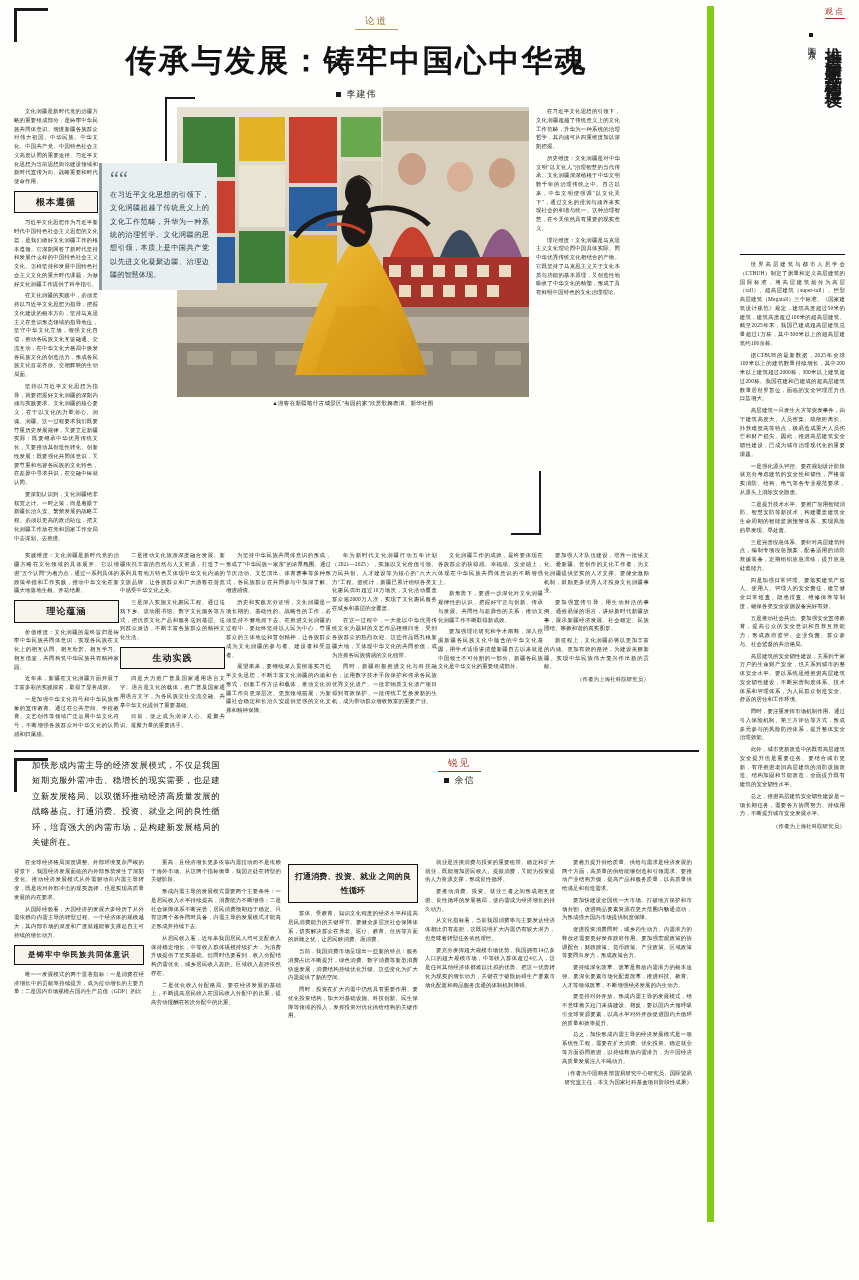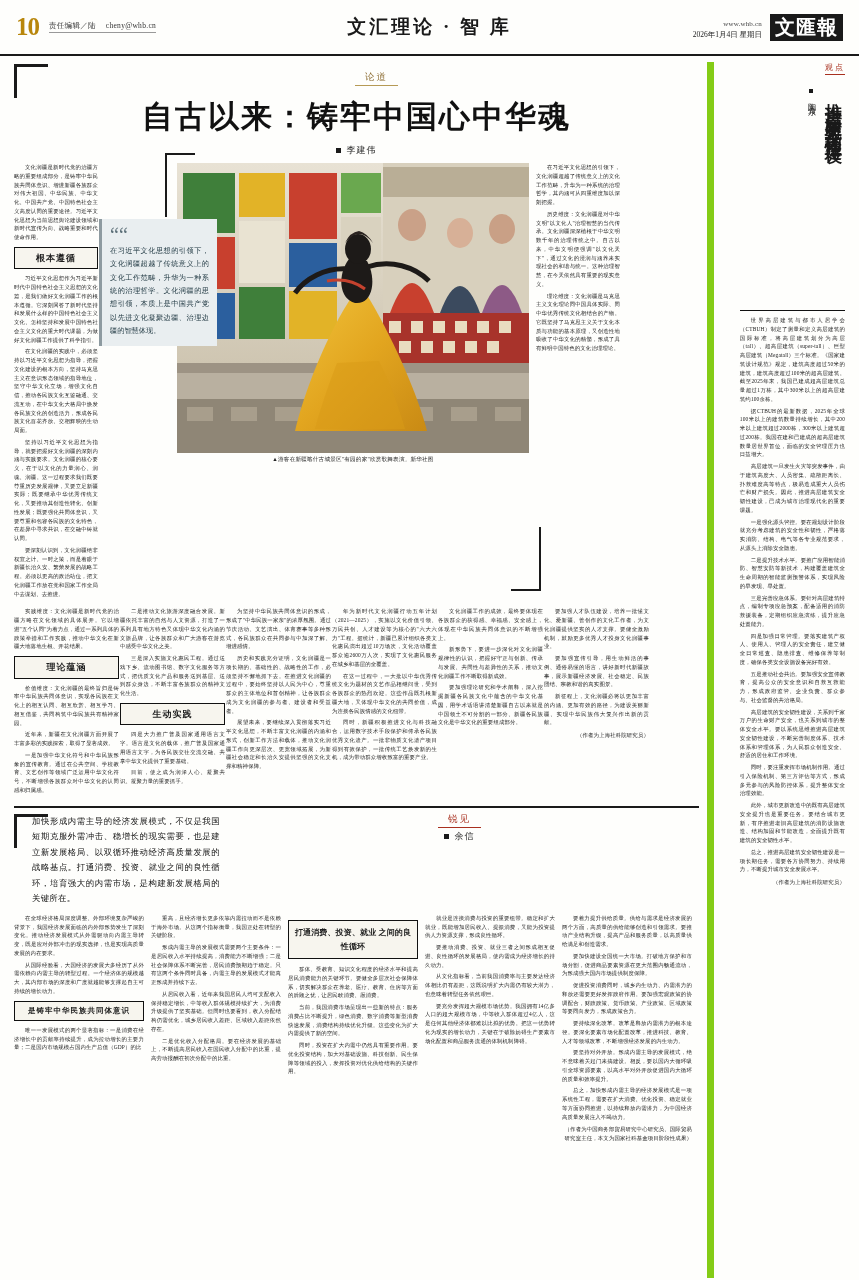--- a/index.html
+++ b/index.html
@@ -275,47 +275,35 @@
     margin: 6px 0;
     background: #f7f5ee;
     font-weight: bold;
   }
 </style>
 </head>
 <body>
 
 <div class="page">
 
-  <div class="masthead">
-    <div class="page-num">10</div>
-    <div class="editor-line">责任编辑／陆　  cheny@whb.cn</div>
-    <div class="masthead-center">文汇理论 · 智 库</div>
-    <div class="masthead-right">
-      <div class="md-stack">
-        <div class="md-url">www.whb.cn</div>
-        <div class="md-date">2026年1月4日  星期日</div>
-      </div>
-      <div class="paper-name">文匯報</div>
-    </div>
-  </div>
 
   <div class="content">
 
     <div class="left-zone">
 
       <div class="art1">
         <div class="corner" style="left:0;top:2px;">
           <div class="inner"></div>
         </div>
 
         <div style="text-align:center;margin-left:40px;">
           <span class="sec-label">论道</span>
         </div>
 
-        <div class="headline">自古以来：铸牢中国心中华魂</div>
+        <div class="headline">传承与发展：铸牢中国心中华魂</div>
         <div class="byline">
           <span class="sq"></span><span>李建伟</span>
         </div>
 
         <div class="art1-top">
           <div class="col" style="width:84px;">
             <p>文化润疆是新时代党的治疆方略的重要组成部分，是铸牢中华民族共同体意识、增进新疆各族群众对伟大祖国、中华民族、中华文化、中国共产党、中国特色社会主义高度认同的重要途径。习近平文化思想为当前思想舆论建设领域和新时代宣传为向、战略重要和时代使命作用。</p>
             <div class="boxhead">根本遵循</div>
             <p>习近平文化思想作为习近平新时代中国特色社会主义思想的文化篇，是我们做好文化润疆工作的根本遵循。它深刻回答了新时代坚持和发展什么样的中国特色社会主义文化、怎样坚持和发展中国特色社会主义文化的重大时代课题，为做好文化润疆工作提供了科学指引。</p>
             <p>在文化润疆的实践中，必须坚持以习近平文化思想为指导，把握文化建设的根本方向，坚持马克思主义在意识形态领域的指导地位，坚守中华文化立场，增强文化自信，推动各民族文化互鉴融通、交流互动，在中华文化大格局中焕发各民族文化的创造活力，形成各民族文化百花齐放、交相辉映的生动局面。</p>

